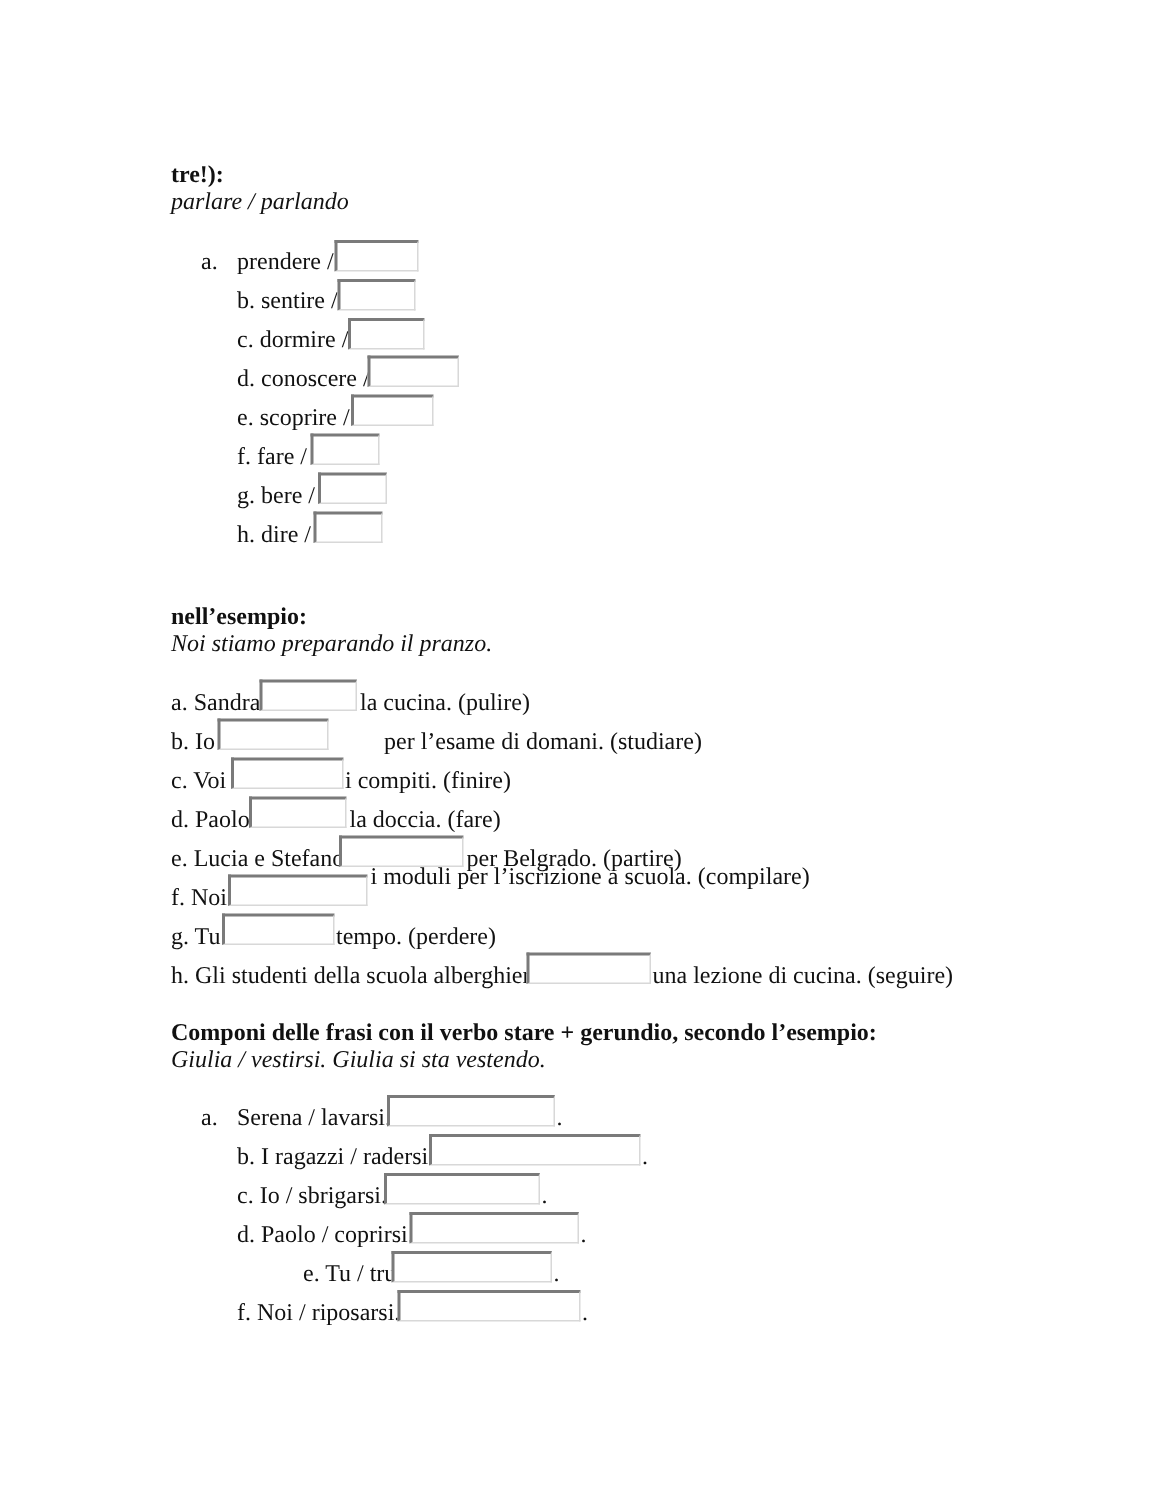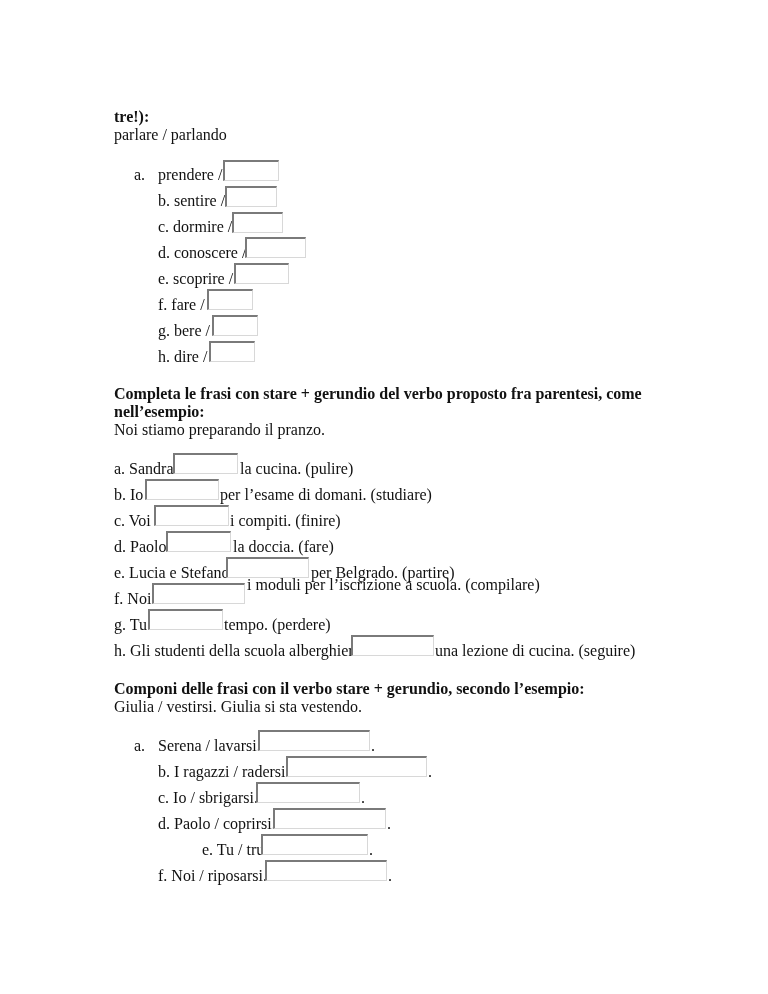--- a/index.html
+++ b/index.html
@@ -4,21 +4,21 @@
   <style>
     html, body { margin: 0; padding: 0; background: #ffffff; }
     body {
       width: 768px; height: 994px; position: relative; overflow: hidden;
       font-family: "Liberation Serif", "DejaVu Serif", serif;
       color: #111111;
       font-size: 16px;
     }
     .abs { position: absolute; white-space: nowrap; line-height: 18px; }
     .heading { font-weight: bold; white-space: normal; width: 560px; line-height: 18px; }
-    .example { }
+    .example { font-style: italic; }
     .fill-box {
       position: absolute;
       box-sizing: border-box;
       height: 21px;
       background: #ffffff;
       border-top: 2px solid #7a7a7a;
       border-left: 2px solid #7a7a7a;
       border-right: 1px solid #d8d8d8;
       border-bottom: 1px solid #d8d8d8;
       padding: 0 2px;
@@ -57,32 +57,32 @@
 <div class="row" style="left:158px; top:296px;">f. fare /</div>
 <input class="fill-box" style="left: 207px; top: 289px; width: 46px;" value="">
 
 <div class="row" style="left:158px; top:322px;">g. bere /</div>
 <input class="fill-box" style="left: 212px; top: 315px; width: 46px;" value="">
 
 <div class="row" style="left:158px; top:348px;">h. dire /</div>
 <input class="fill-box" style="left: 209px; top: 341px; width: 46px;" value="">
 
 <div class="abs heading" style="left:114px; top:385px;">
-  <span>Completa le frasi con stare + gerundio del verbo proposto fra parentesi, come</span><br>
+  <br>
   <span>nell’esempio:</span>
 </div>
 <div class="abs example" style="left:114px; top:421px;">Noi stiamo preparando il pranzo.</div>
 
 <div class="row" style="left:114px; top:460px;">a. Sandra</div>
 <input class="fill-box" style="left: 173px; top: 453px; width: 65px;" value="">
 <div class="row" style="left:240px; top:460px;">la cucina. (pulire)</div>
 
 <div class="row" style="left:114px; top:486px;">b. Io</div>
 <input class="fill-box" style="left: 145px; top: 479px; width: 74px;" value="">
-<div class="row" style="left:220px; top:486px;">per l’esame di domani. (studiare)</div>
+<div class="row" style="left:220px; top:486px;padding-left:36px;">per l’esame di domani. (studiare)</div>
 
 <div class="row" style="left:114px; top:512px;">c. Voi</div>
 <input class="fill-box" style="left: 154px; top: 505px; width: 75px;" value="">
 <div class="row" style="left:230px; top:512px;">i compiti. (finire)</div>
 
 <div class="row" style="left:114px; top:538px;">d. Paolo</div>
 <input class="fill-box" style="left: 166px; top: 531px; width: 65px;" value="">
 <div class="row" style="left:233px; top:538px;">la doccia. (fare)</div>
 
 <div class="row" style="left:114px; top:564px;">e. Lucia e Stefano</div>

